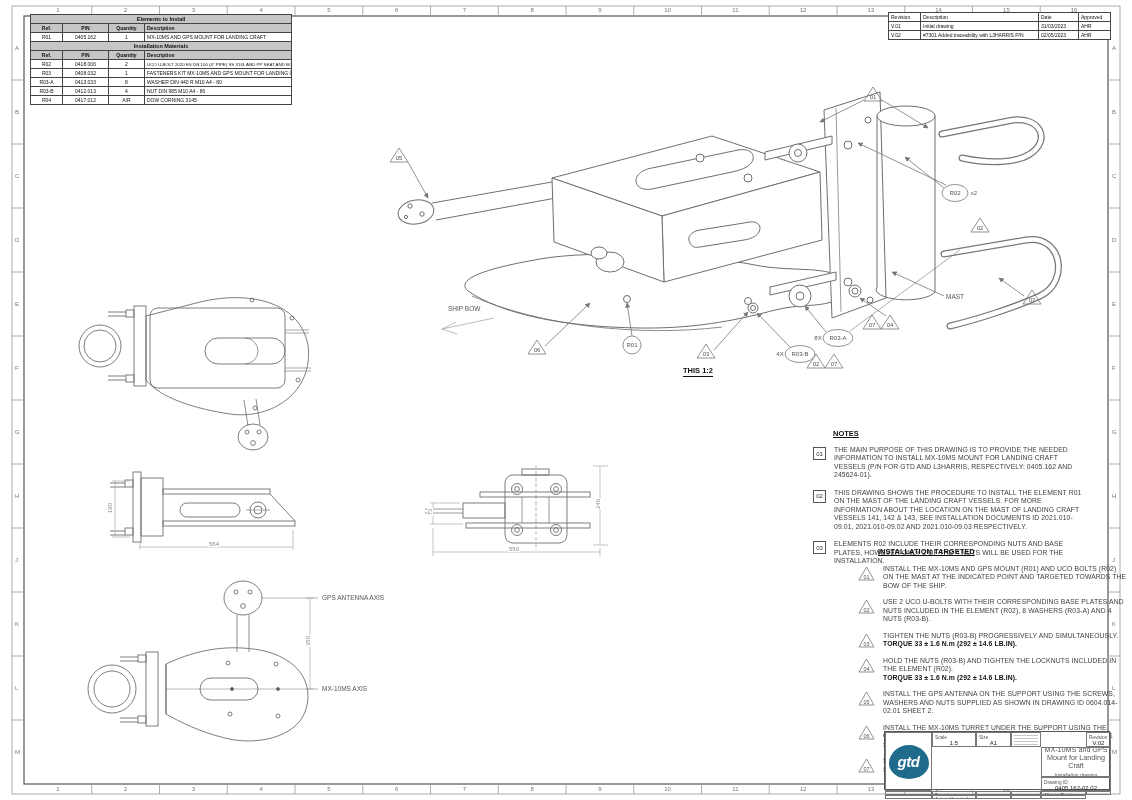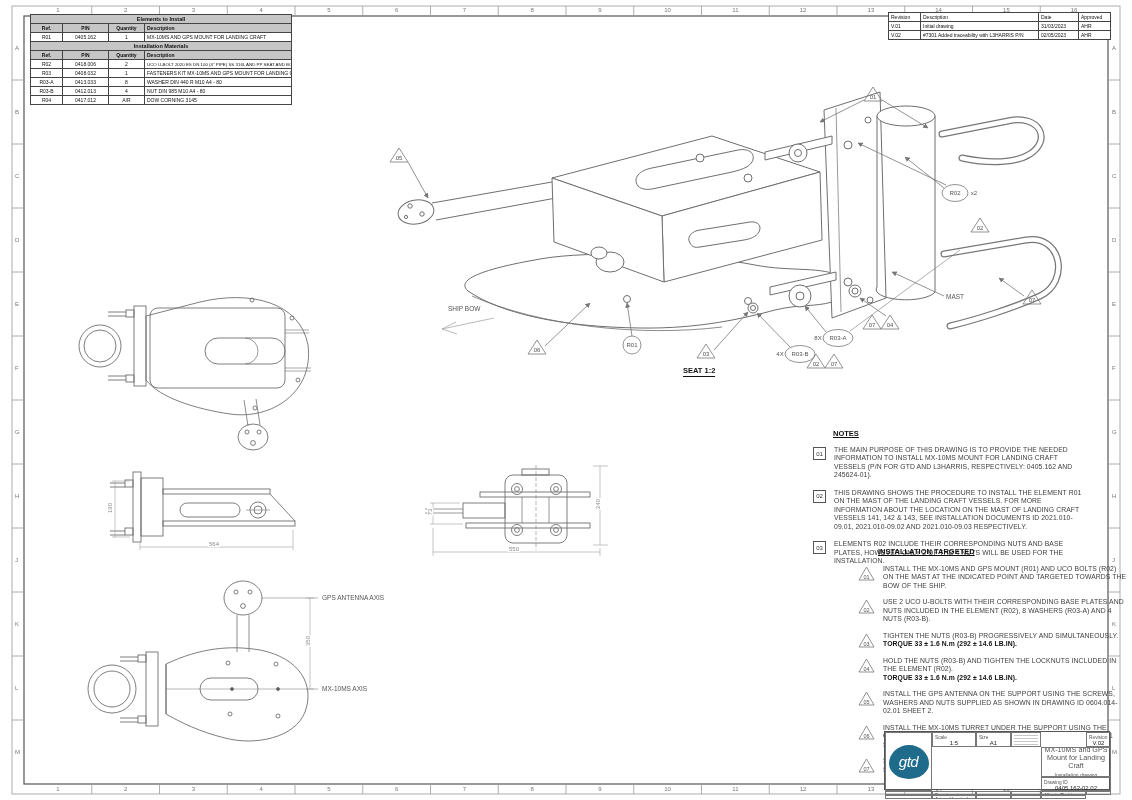--- a/index.html
+++ b/index.html
@@ -40,21 +40,21 @@
   
   #tblock { position:absolute; left:884px; top:731px; width:226px; height:59px; border:1px solid #555;
             display:grid; grid-template-columns:47px 44px 35px 30px 45px 25px; grid-template-rows:15px 15px 15px 14px;
             background:#fff; font-size:5.5px; color:#333; }
   #tblock > div { border:0.5px solid #777; padding:1px 2px; overflow:hidden; position:relative; }
   .tb-lab { font-size:4.8px; color:#555; }
   .tb-val { text-align:center; font-size:6px; color:#222; }
   .logo-cell { grid-row:1/5; display:flex; align-items:center; justify-content:center; }
   .logo-oval { width:40px; height:34px; background:#1e6b8c; border-radius:50% 50% 50% 50% / 55% 55% 45% 45%;
                display:flex; align-items:center; justify-content:center; }
-  .logo-oval span { color:#fff; font-weight:normal; font-style:italic; font-size:15px; letter-spacing:-0.5px; }
+  .logo-oval span { color:#fff; font-weight:bold; font-style:italic; font-size:15px; letter-spacing:-0.5px; }
   .stamp { background:repeating-linear-gradient(180deg,#b9b9b9 0 1px,transparent 1px 3px); opacity:.8; }
   .titlecell { grid-column:5/7; grid-row:2/4; display:flex; flex-direction:column; align-items:center; justify-content:center; }
   .bigtitle { font-size:7.2px; color:#555; text-align:center; line-height:1.15; }
   .subtitle { font-size:5px; color:#555; margin-top:2px; }
 </style>
 </head>
 <body>
 
 <div id="sheet">
 
@@ -426,21 +426,21 @@
 <div class="co" style="left:818px;top:338px">8X</div>
 <div class="co" style="left:838px;top:338px">R03-A</div>
 <div class="co" style="left:780px;top:354px">4X</div>
 <div class="co" style="left:800px;top:354px">R03-B</div>
 <div class="co cotri" style="left:816px;top:363px">02</div>
 <div class="co cotri" style="left:834px;top:363px">07</div>
 <div class="co cotri" style="left:706px;top:353px">03</div>
 <div class="co" style="left:632px;top:345px">R01</div>
 <div class="co cotri" style="left:537px;top:349px">06</div>
 <div class="lbl" style="left:448px;top:305px">SHIP BOW</div>
-<div class="scalelbl" style="left:683px;top:366px">SEAT 1:2</div>
+<div class="scalelbl" style="left:683px;top:366px">THIS 1:2</div>
 
 <div class="dim dimv" style="left:104px;top:505px">190</div>
 <div class="dim" style="left:208px;top:541px">564</div>
 <div class="dim dimv" style="left:426px;top:509px">73</div>
 <div class="dim dimv" style="left:592px;top:501px">240</div>
 <div class="dim" style="left:508px;top:546px">550</div>
 <div class="dim dimv" style="left:302px;top:638px">350</div>
 <div class="lbl" style="left:322px;top:594px">GPS ANTENNA AXIS</div>
 <div class="lbl" style="left:322px;top:685px">MX-10MS AXIS</div>
 

